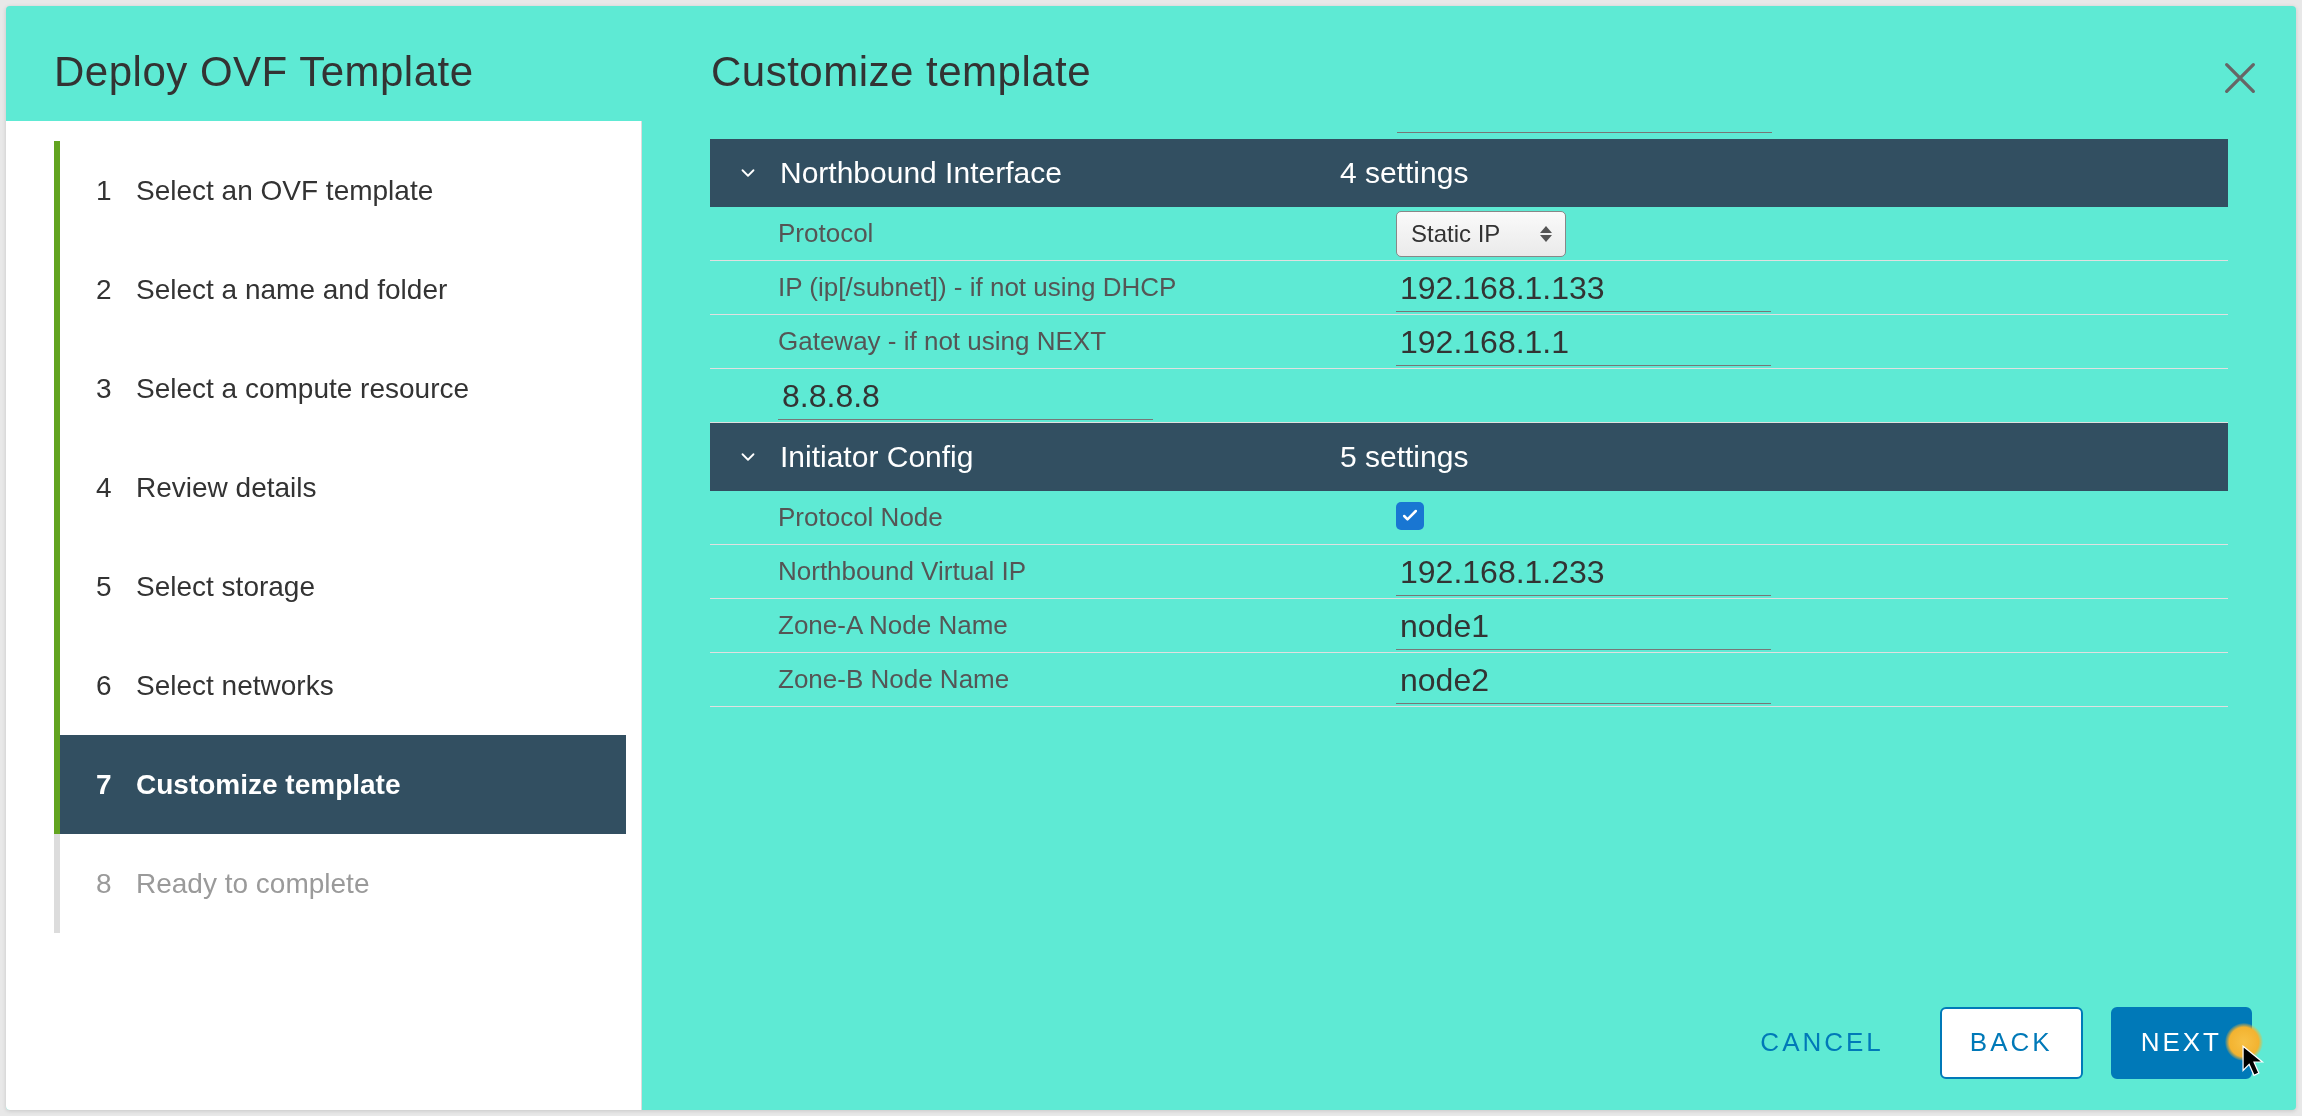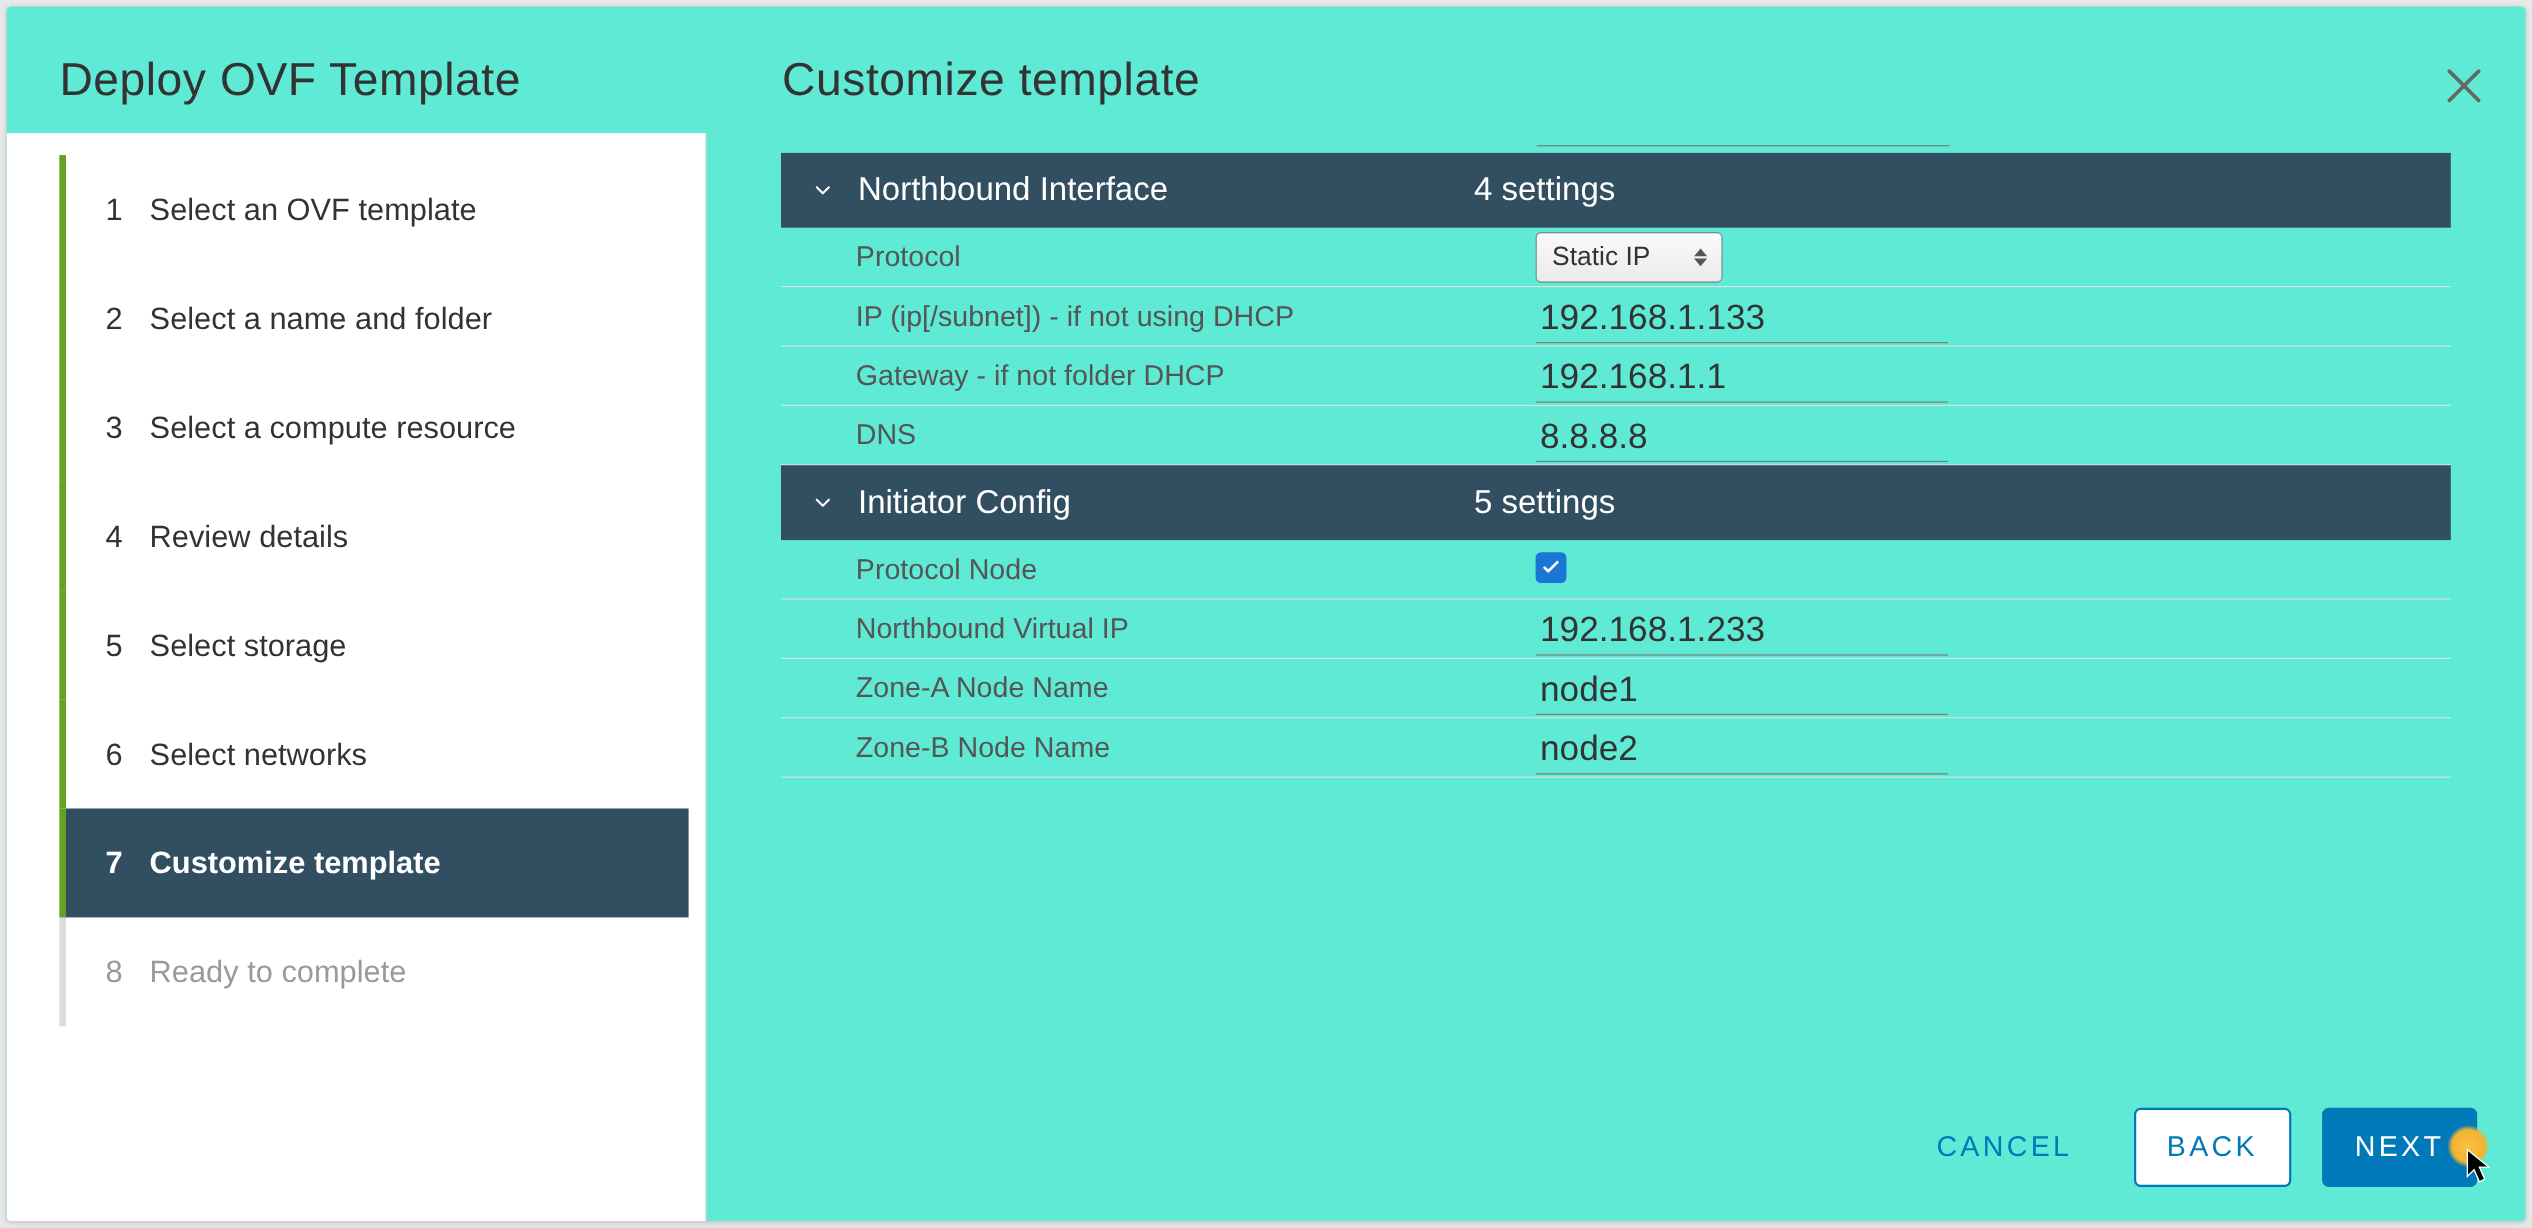--- a/index.html
+++ b/index.html
@@ -341,25 +341,24 @@
                   <span class="dn"></span>
                 </span>
             </span>
           </span>
         </div>
         <div class="row">
           <span class="r-label">IP (ip[/subnet]) - if not using DHCP</span>
           <span class="r-input"><input class="text-field" value="192.168.1.133" style=""></span>
         </div>
         <div class="row">
-          <span class="r-label">Gateway - if not folder DHCP</span>
+          <span class="r-label">Gateway - if not using NEXT</span>
           <span class="r-input"><input class="text-field" value="192.168.1.1" style=""></span>
         </div>
         <div class="row">
-          <span class="r-label">DNS</span>
           <span class="r-input"><input class="text-field" value="8.8.8.8" style=""></span>
         </div>
 
         <div class="section-header">
           <span class="chev">
             <svg viewBox="0 0 24 24">
                 <path d="M6 9l6 6 6-6" stroke="#fff" stroke-width="2" fill="none" stroke-linecap="round" stroke-linejoin="round"></path>
               </svg>
           </span>
           <span class="sh-title">Initiator Config</span>

